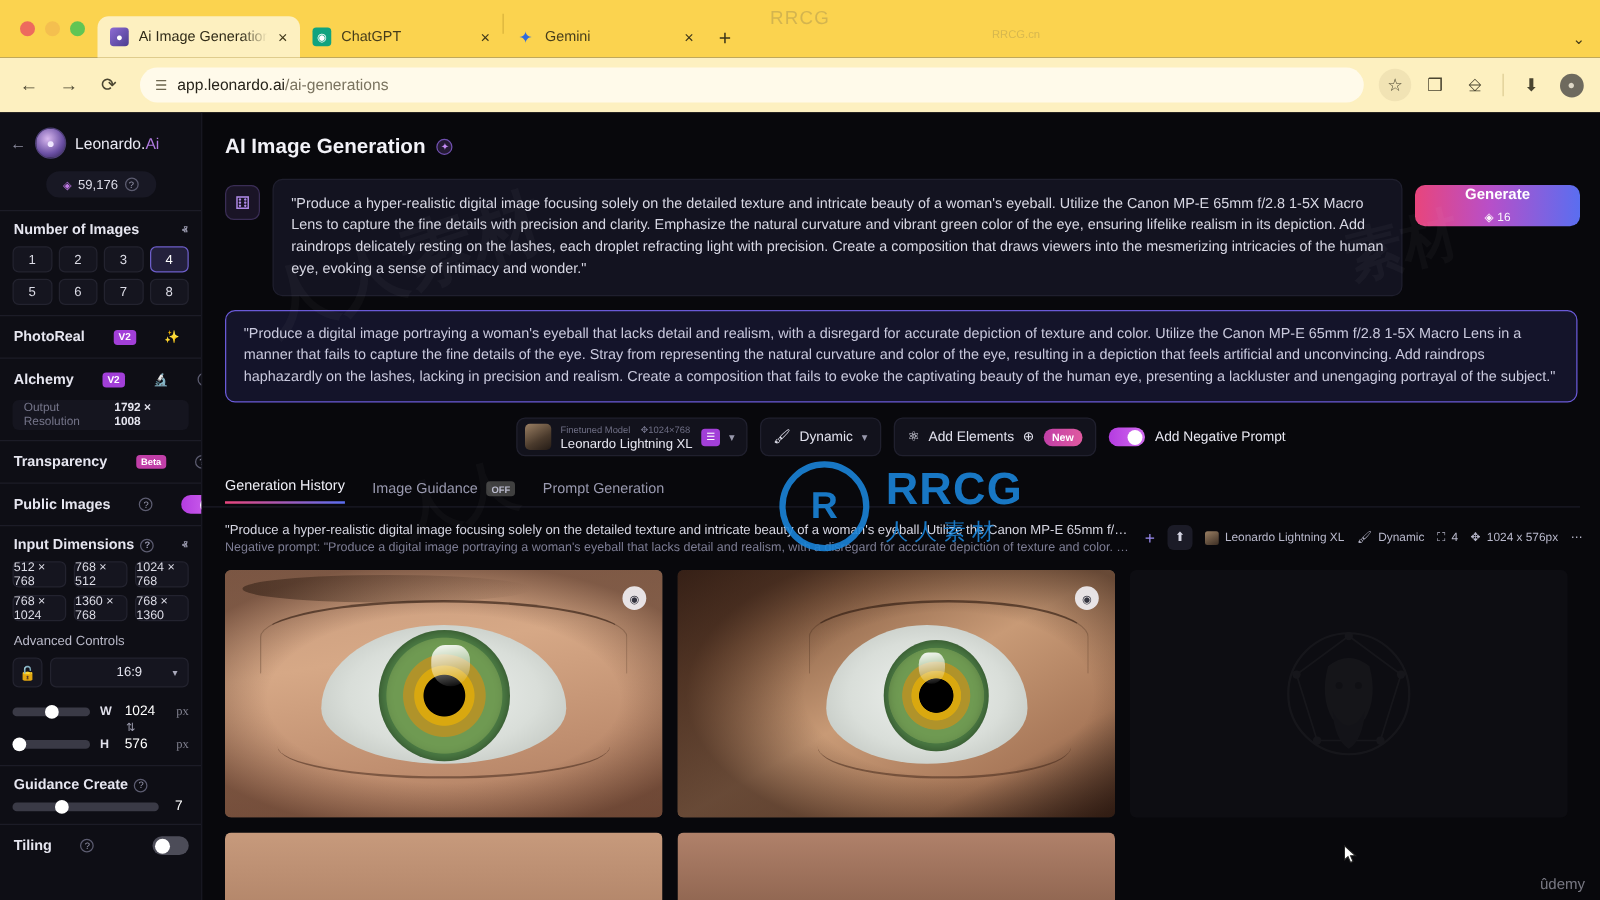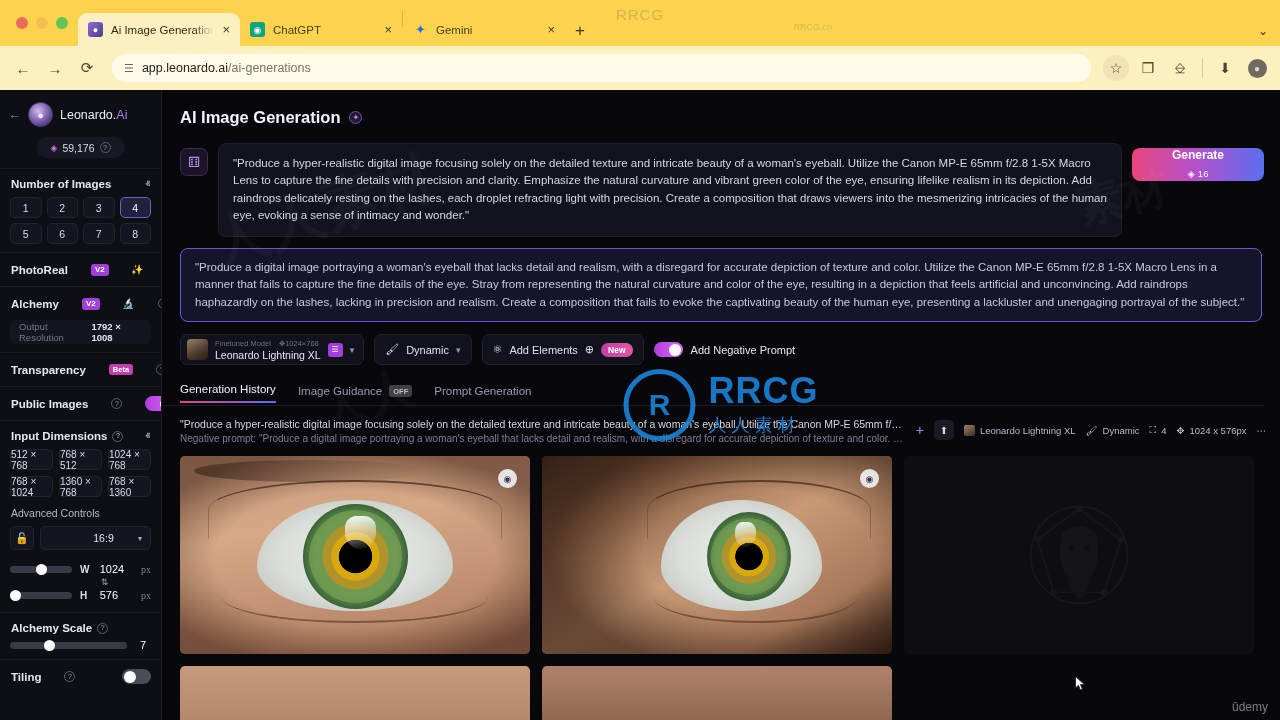--- a/index.html
+++ b/index.html
@@ -218,21 +218,21 @@
     font-size: 12px; color: #fff; font-weight: bold; flex-direction: column;
   }
   .gen-cost { font-size: 9.5px; font-weight: normal; opacity: .95; display: flex; align-items: center; gap: 3px; }
 
   .neg-box {
     margin: 11px 18px 0 18px; background: #14142a;
     border: 1.5px solid #6a5ad8; border-radius: 8px; padding: 10px 14px;
     font-size: 11.5px; line-height: 1.52; color: #c9c9dd;
   }
 
-  .ctrl-row { display: flex; align-items: center; gap: 10px; padding: 12px 18px 0 18px; }
+  .ctrl-row { display: flex; align-items: center; gap: 10px; padding: 12px 18px 0 18px; justify-content: center; }
   .model-pill {
     height: 31px; background: #12121c; border: 1px solid #20202e; border-radius: 7px;
     display: flex; align-items: center; gap: 7px; padding: 0 9px 0 6px;
   }
   .model-thumb {
     width: 21px; height: 21px; border-radius: 4px; flex: 0 0 21px;
     background: linear-gradient(150deg,#9a7f63,#4a3a2c 60%,#241b16);
   }
   .model-meta { display: flex; flex-direction: column; gap: 1px; }
   .model-top { display: flex; align-items: center; gap: 8px; font-size: 7.5px; color: #6f6f85; }
@@ -563,21 +563,21 @@
           <span class="thumb" style="left:0%"></span>
         </span>
         <span class="dim-k">H</span>
         <span class="dim-v">576</span>
         <span class="dim-u">px</span>
       </div>
 
       <div class="sb-div" style="margin-top:8px"></div>
 
       <div class="gs-head">
-        <span class="row-label">Alchemy Scale</span>
+        <span class="row-label">Guidance Create</span>
         <span class="qmark">?</span>
       </div>
       <div class="gs-row">
         <span class="gs-track">
           <span class="fill" style="width:32%"></span>
           <span class="thumb" style="left:29%"></span>
         </span>
         <span class="gs-val">7</span>
       </div>
 

